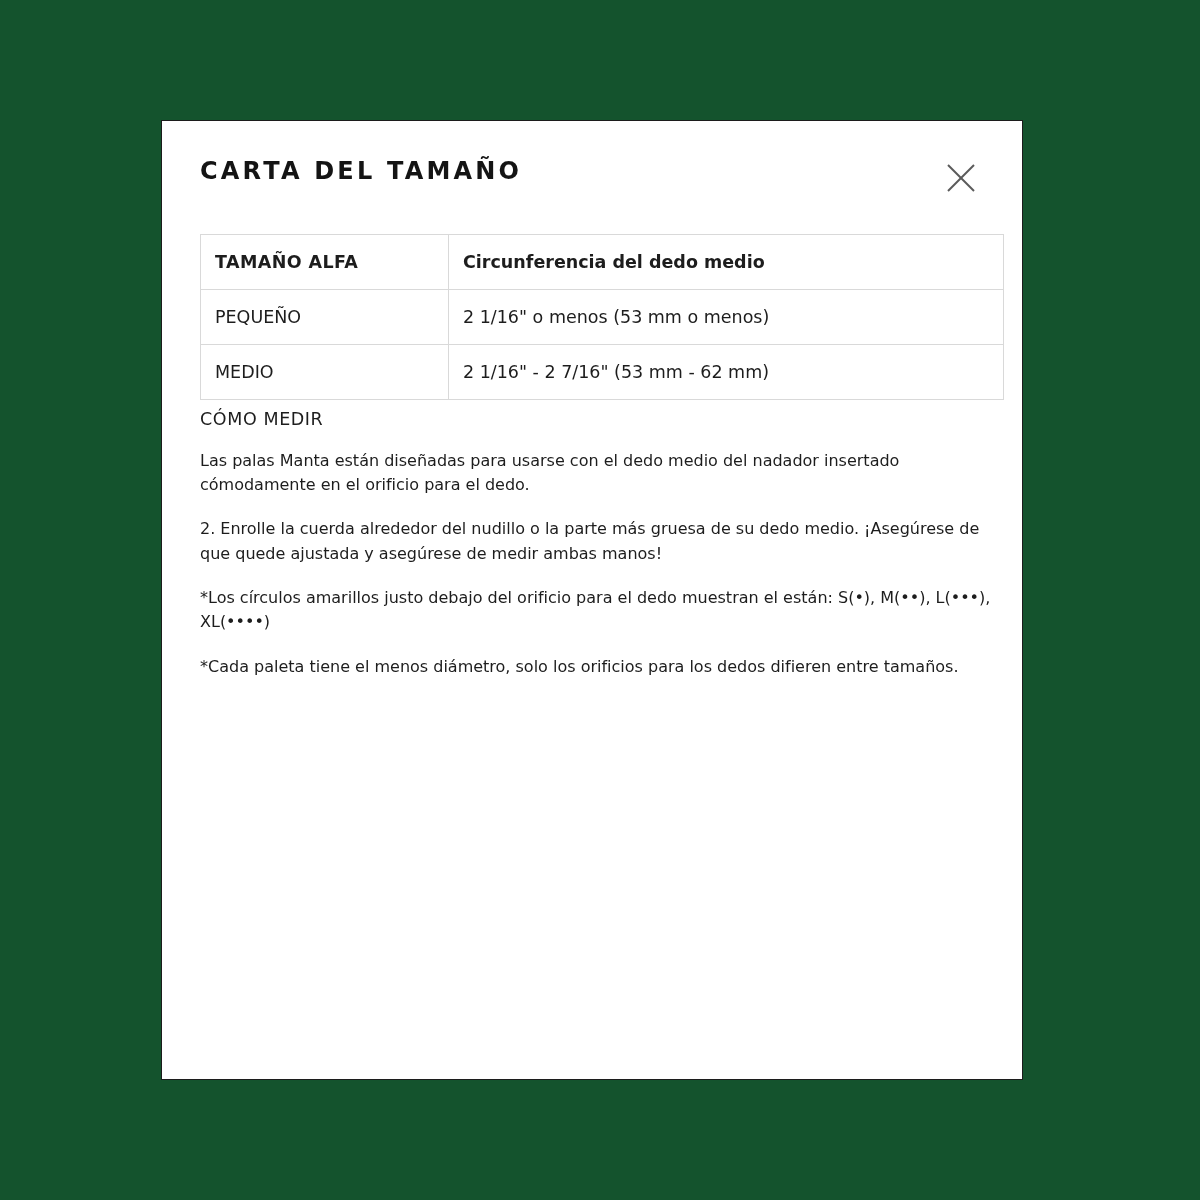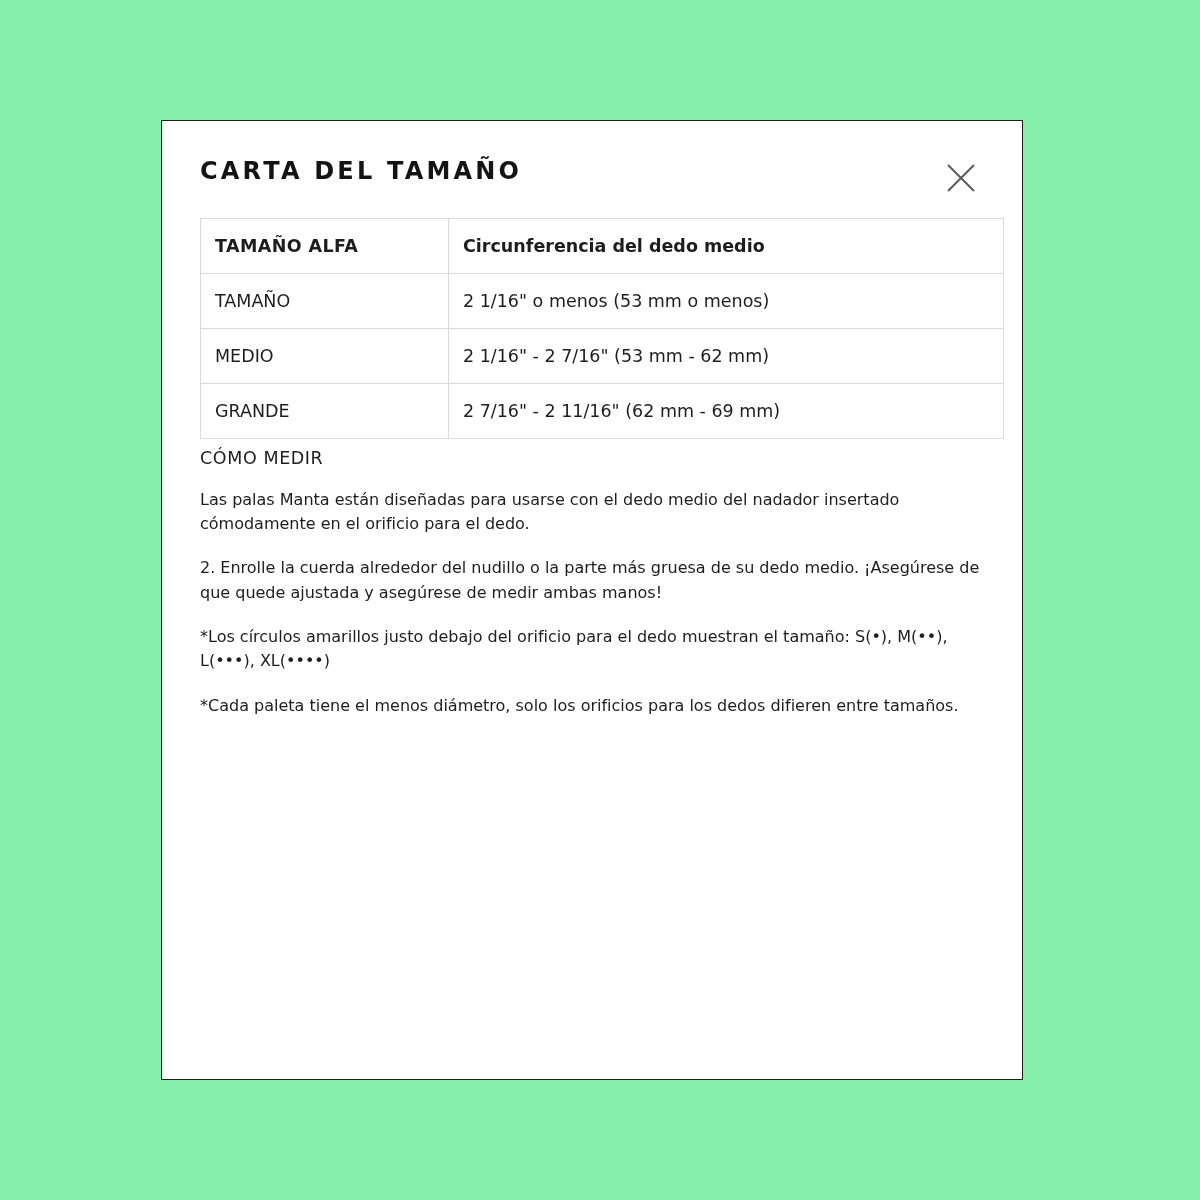--- a/index.html
+++ b/index.html
@@ -8,21 +8,21 @@
     background: #ffffff;
     width: 1200px;
     height: 1200px;
     font-family: "DejaVu Sans", "Liberation Sans", sans-serif;
   }
 
   #stage {
     position: relative;
     width: 1200px;
     height: 1200px;
-    background: #86efac;
+    background: #14532d;
     overflow: hidden;
   }
 
   
   #modal {
     position: absolute;
     left: 161px;
     top: 120px;
     width: 862px;
     height: 960px;
@@ -66,21 +66,21 @@
     right: 24px;
     top: 18px;
     width: 34px;
     height: 34px;
     cursor: pointer;
   }
   #close-btn svg { display: block; }
 
   
   table.size-table {
-    margin-top: 32px;
+    margin-top: 48px;
     border-collapse: collapse;
     width: 803px;
     table-layout: fixed;
     border-radius: 6px;
   }
   table.size-table td, table.size-table th {
     border: 1px solid #d9d9d9;
     padding: 0 0 0 14px;
     height: 54px;
     vertical-align: middle;
@@ -135,37 +135,33 @@
             <col class="c2">
           </colgroup>
         <thead>
           <tr>
             <th class="hdr-1">TAMAÑO ALFA</th>
             <th>Circunferencia del dedo medio</th>
           </tr>
         </thead>
         <tbody>
           <tr>
-            <td>TAMAÑO</td>
+            <td>PEQUEÑO</td>
             <td>2 1/16" o menos (53 mm o menos)</td>
           </tr>
           <tr>
             <td>MEDIO</td>
             <td>2 1/16" - 2 7/16" (53 mm - 62 mm)</td>
-          </tr>
-          <tr>
-            <td>GRANDE</td>
-            <td>2 7/16" - 2 11/16" (62 mm - 69 mm)</td>
           </tr>
         </tbody>
       </table>
 
       <div class="section-label">CÓMO MEDIR</div>
 
       <p class="body-para">Las palas Manta están diseñadas para usarse con el dedo medio del nadador insertado cómodamente en el orificio para el dedo.</p>
       <p class="body-para">2. Enrolle la cuerda alrededor del nudillo o la parte más gruesa de su dedo medio. ¡Asegúrese de que quede ajustada y asegúrese de medir ambas manos!</p>
-      <p class="body-para">*Los círculos amarillos justo debajo del orificio para el dedo muestran el tamaño: S(•), M(••), L(•••), XL(••••)</p>
+      <p class="body-para">*Los círculos amarillos justo debajo del orificio para el dedo muestran el están: S(•), M(••), L(•••), XL(••••)</p>
       <p class="body-para">*Cada paleta tiene el menos diámetro, solo los orificios para los dedos difieren entre tamaños.</p>
 
     </div>
   </div>
 
 </div>
 
 </body></html>

